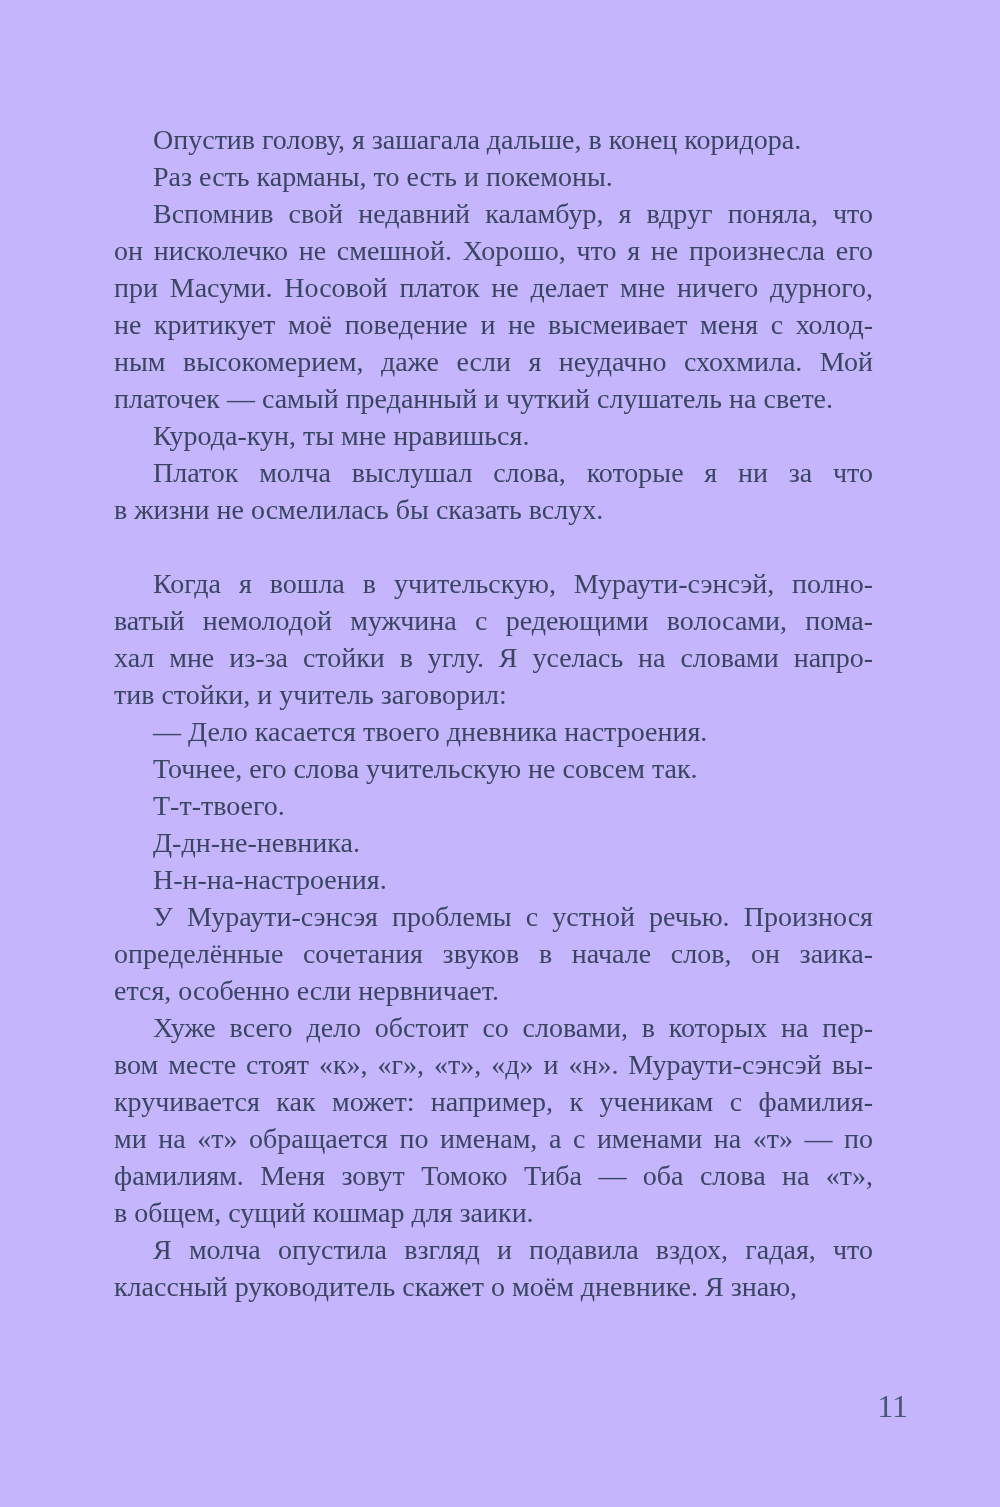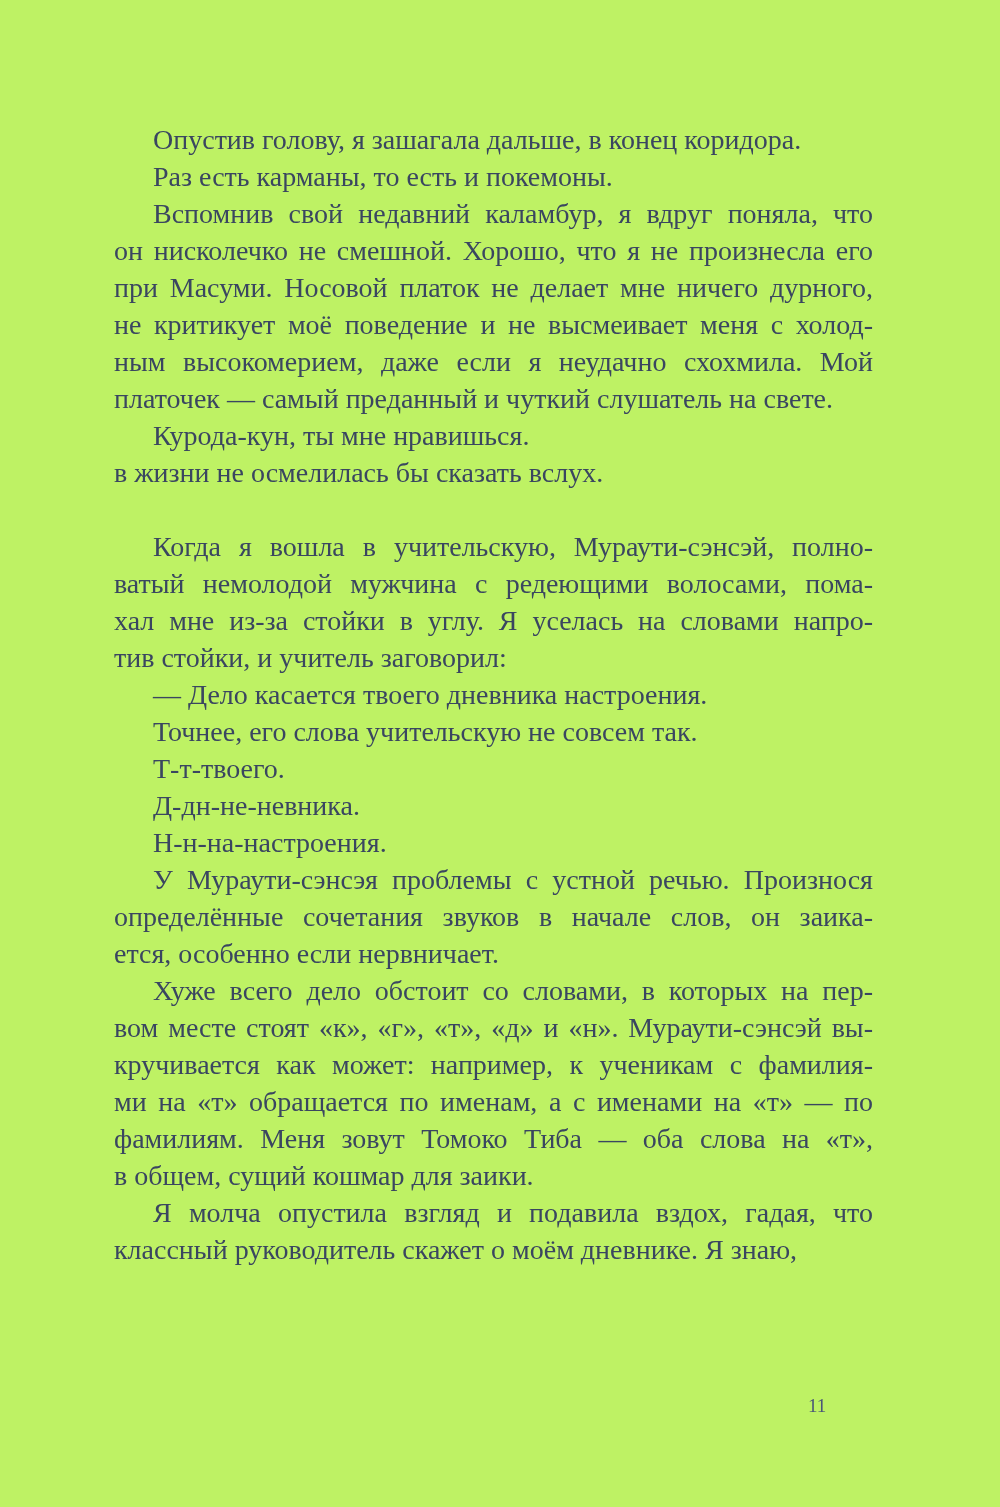--- a/index.html
+++ b/index.html
@@ -39,49 +39,50 @@
     text-align-last: left;
   }
   .line.first {
     text-indent: 39px;
   }
   .page-number {
     position: absolute;
     left: 808px;
     top: 1391px;
     width: 100px;
-    text-align: left;
-    font-size: 19px;
+    text-align: right;
+    font-size: 32px;
     line-height: 30px;
     color: #4a5678;
   }
 </style>
 </head>
 <body>
 
-<div class="page" style="background: #bef264;">
+<div class="page" style="background: #c4b5fd;">
   <div class="text-block" style="color: rgb(58, 70, 96);">
       <div class="para">
         <div class="line first last">Опустив голову, я зашагала дальше, в конец коридора.</div>
       </div>
       <div class="para">
         <div class="line first last">Раз есть карманы, то есть и покемоны.</div>
       </div>
       <div class="para">
         <div class="line first">Вспомнив свой недавний каламбур, я вдруг поняла, что</div>
         <div class="line">он нисколечко не смешной. Хорошо, что я не произнесла его</div>
         <div class="line">при Масуми. Носовой платок не делает мне ничего дурного,</div>
         <div class="line">не критикует моё поведение и не высмеивает меня с холод-</div>
         <div class="line">ным высокомерием, даже если я неудачно схохмила. Мой</div>
         <div class="line last">платочек — самый преданный и чуткий слушатель на свете.</div>
       </div>
       <div class="para">
         <div class="line first last">Курода-кун, ты мне нравишься.</div>
       </div>
       <div class="para">
+        <div class="line first">Платок молча выслушал слова, которые я ни за что</div>
         <div class="line last">в жизни не осмелилась бы сказать вслух.</div>
       </div>
       <div class="para space-before">
         <div class="line first">Когда я вошла в учительскую, Мураути-сэнсэй, полно-</div>
         <div class="line">ватый немолодой мужчина с редеющими волосами, пома-</div>
         <div class="line">хал мне из-за стойки в углу. Я уселась на словами напро-</div>
         <div class="line last">тив стойки, и учитель заговорил:</div>
       </div>
       <div class="para">
         <div class="line first last">— Дело касается твоего дневника настроения.</div>

